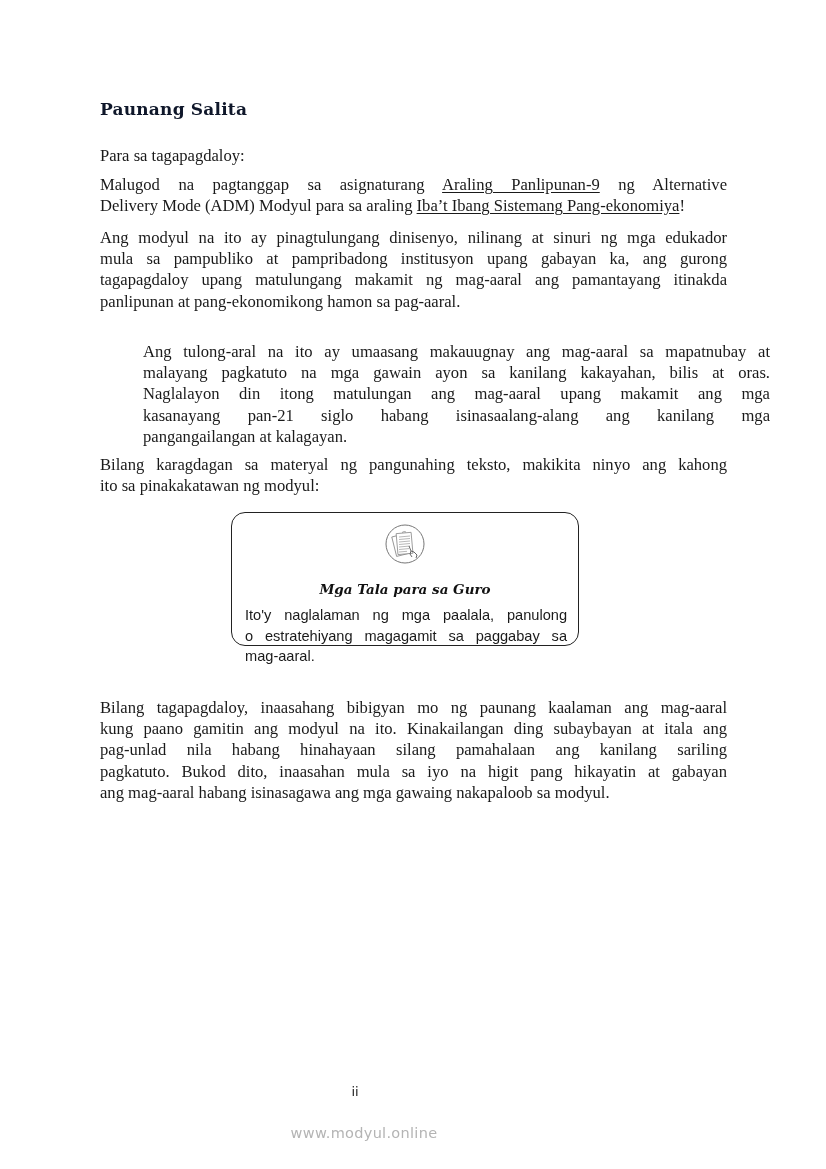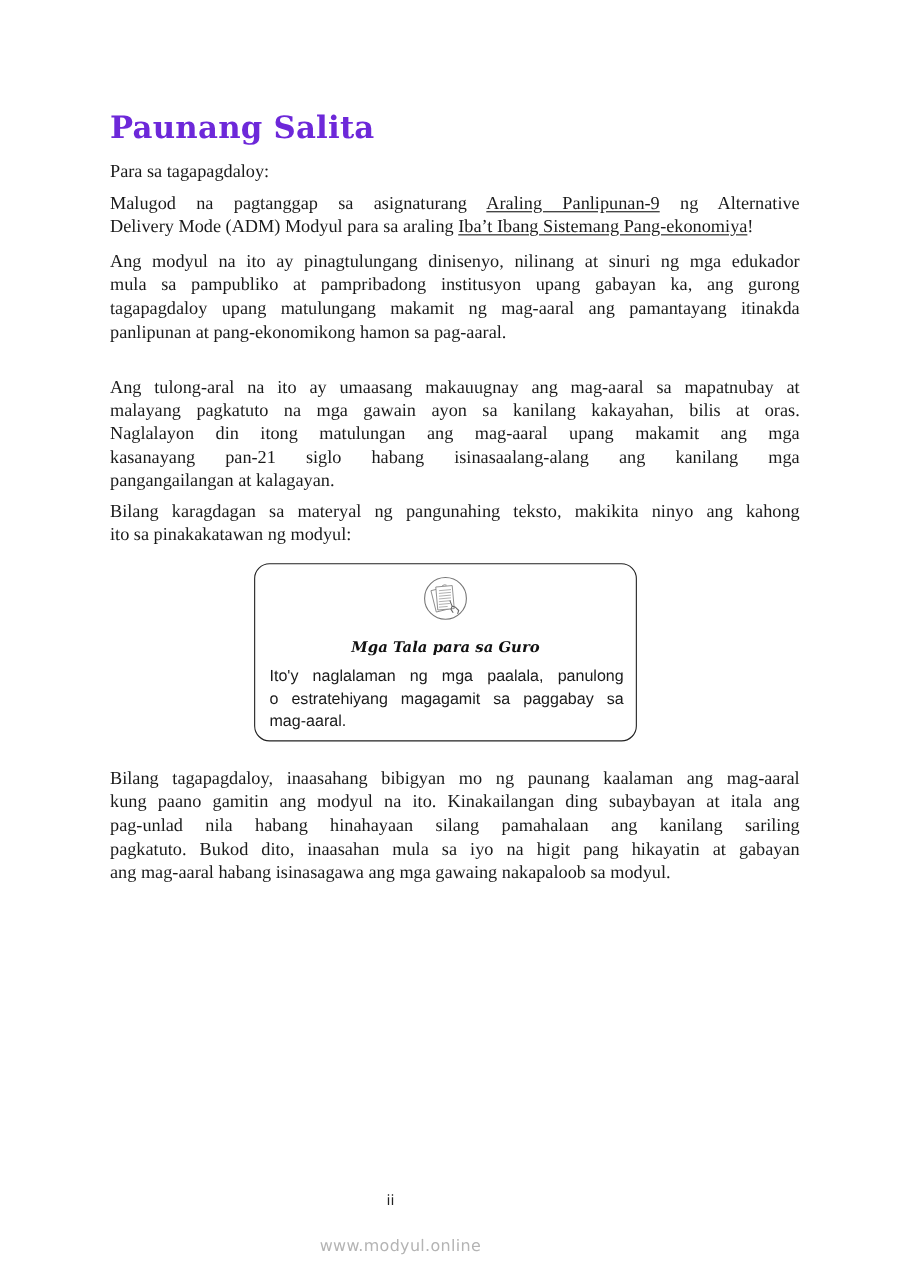--- a/index.html
+++ b/index.html
@@ -21,23 +21,23 @@
     top: 0;
     width: 627px;
   }
   h1.title {
     position: absolute;
     top: 99px;
     left: 0;
     margin: 0;
     font-family: "DejaVu Serif", serif;
     font-weight: bold;
-    font-size: 28px;
+    font-size: 17px;
     letter-spacing: 0.2px;
-    color: #6d28d9;
+    color: #0f172a;
     white-space: nowrap;
   }
   .para {
     position: absolute;
     left: 0;
     width: 627px;
     margin: 0;
     font-family: "Liberation Serif", "DejaVu Serif", serif;
     font-size: 16.6px;
     line-height: 21.2px;
@@ -54,30 +54,30 @@
   .para .line.last {
     text-align-last: left;
   }
   .u {
     text-decoration: underline;
     text-underline-offset: 2px;
   }
   #p-greeting { top: 145px; }
   #p1 { top: 174px; }
   #p2 { top: 227px; }
-  #p3 { top: 341px; }
+  #p3 { top: 341px; margin-left: 43px; }
   #p4 { top: 454px; }
   #p5 { top: 697px; }
 
   .notebox {
     position: absolute;
     left: 231px;
     top: 512px;
     width: 348px;
-    height: 162px;
+    height: 134px;
     border: 1.6px solid #222;
     border-radius: 14px;
     box-sizing: border-box;
   }
   .notebox .icon-wrap {
     position: absolute;
     left: 153px;
     top: 11px;
     width: 40px;
     height: 40px;

